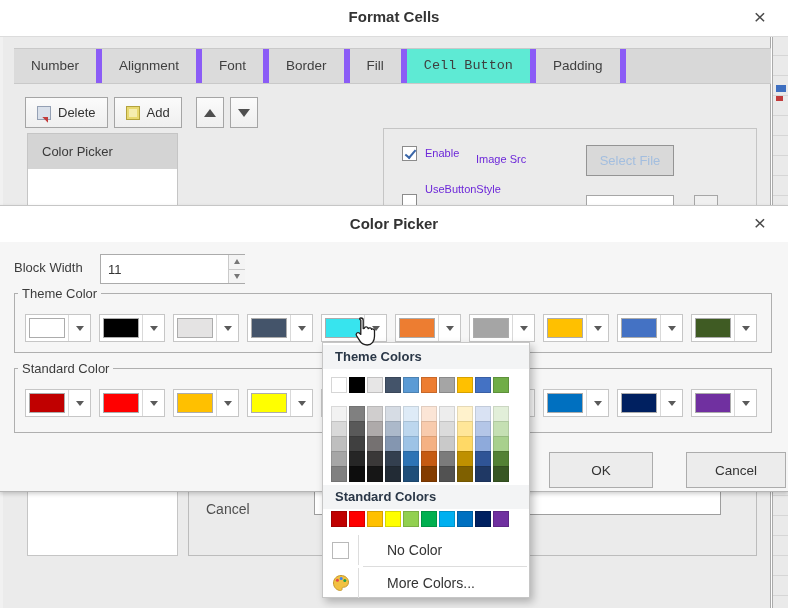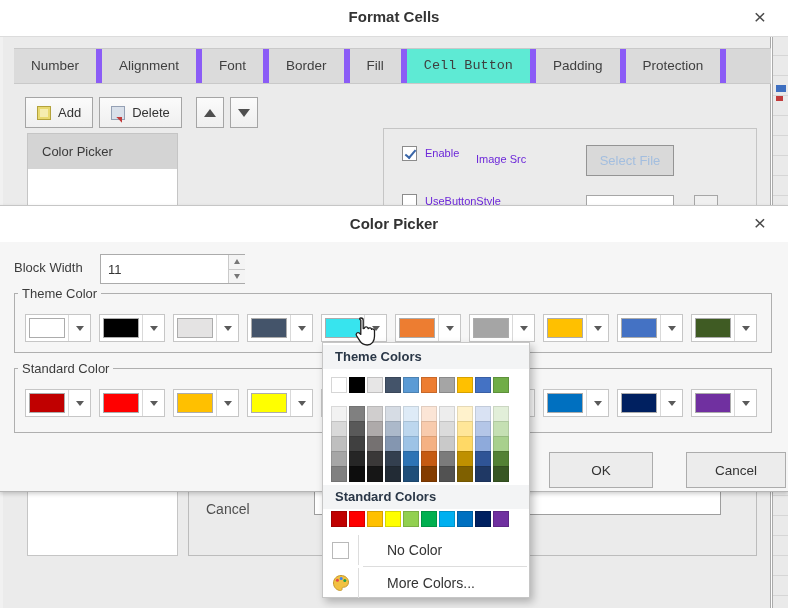--- a/index.html
+++ b/index.html
@@ -99,31 +99,30 @@
 
 <div class="fc-body">
   <div class="tabstrip">
     <span class="tab">Number</span>
     <span class="tab">Alignment</span>
     <span class="tab">Font</span>
     <span class="tab">Border</span>
     <span class="tab">Fill</span>
     <span class="tab active">Cell Button</span>
     <span class="tab">Padding</span>
-    <span class="tab">Protection</span>
   </div>
 
   <div class="fc-toolbar">
+    <div class="btn">
+      <span class="ico-del"></span>
+      <span>Delete</span>
+    </div>
     <div class="btn">
       <span class="ico-add"></span>
       <span>Add</span>
-    </div>
-    <div class="btn">
-      <span class="ico-del"></span>
-      <span>Delete</span>
     </div>
     <div class="btn square gap">
         <span class="tri-up"></span>
       </div>
     <div class="btn square">
         <span class="tri-down"></span>
       </div>
   </div>
 
   <div class="list-panel">
@@ -131,21 +130,21 @@
   </div>
 
   <div class="right-panel">
     <span class="checkbox" style="left:18px;top:17px;">
         <i class="check-mark"></i>
       </span>
     <span class="lbl" style="left:41px;top:18px;">Enable</span>
     <span class="lbl" style="left:92px;top:24px;">Image Src</span>
     <div class="select-file">Select File</div>
     <span class="checkbox" style="left:18px;top:65px;"></span>
-    <span class="lbl" style="left:41px;top:66px;">UseButtonStyle</span>
+    <span class="lbl" style="left:41px;top:54px;">UseButtonStyle</span>
     <div class="part-combo"></div>
     <div class="part-btn"></div>
   </div>
 
   <div class="bottom-group">
     <span class="lbl" style="left:17px;top:22px;font-size:14px;color:#4F4F4F;">Cancel</span>
     <div class="command-input"></div>
   </div>
 </div>
 

